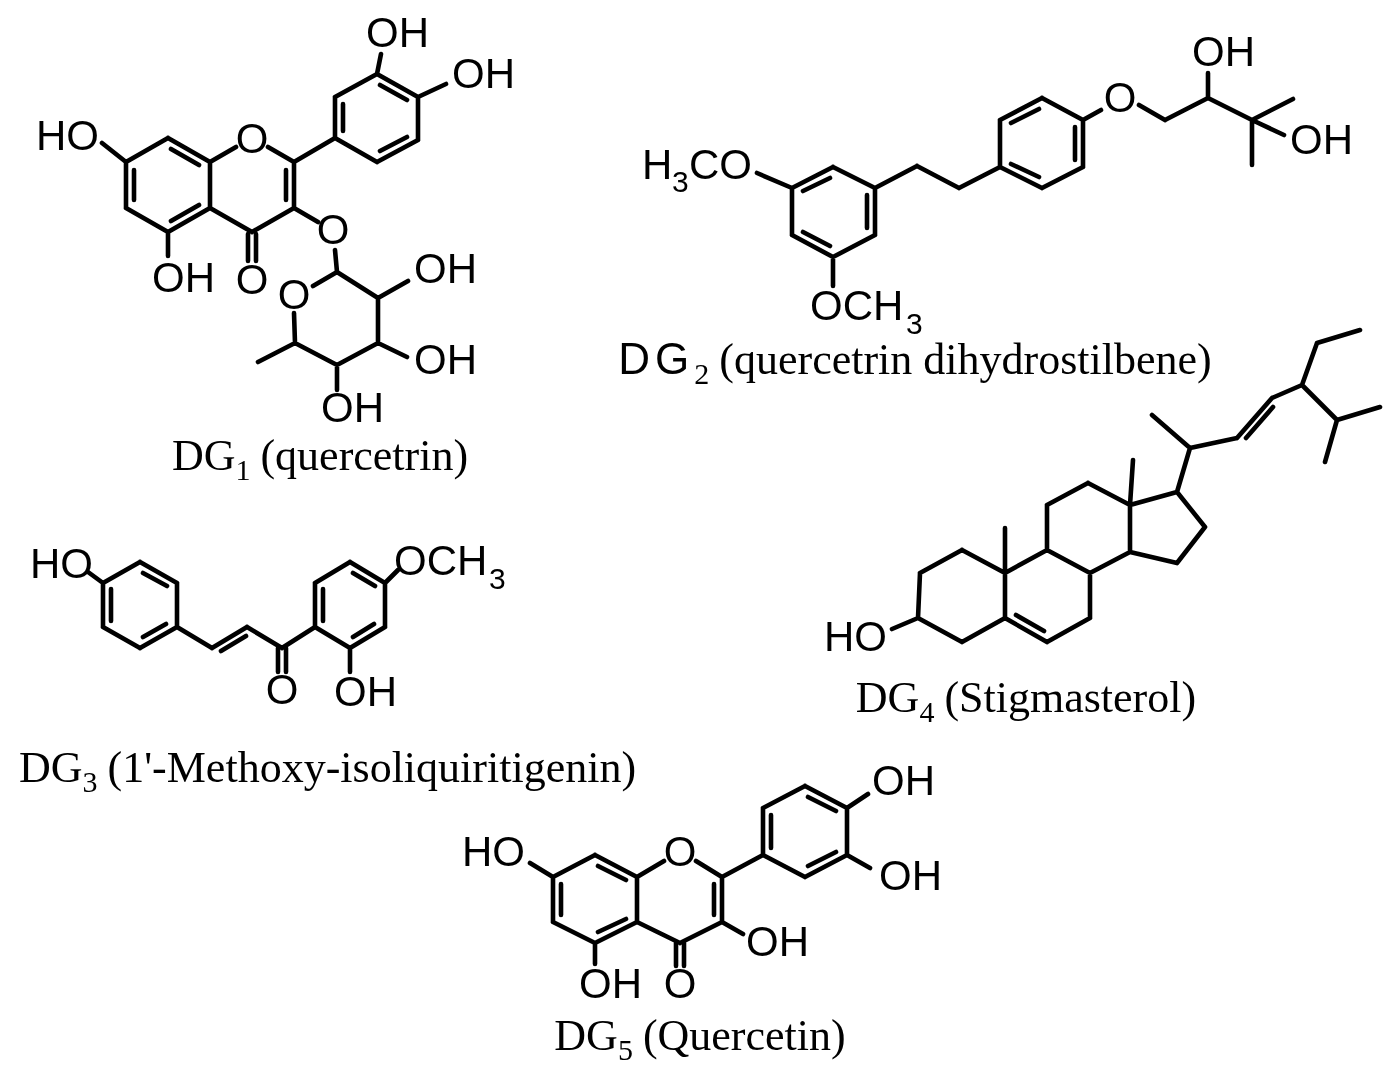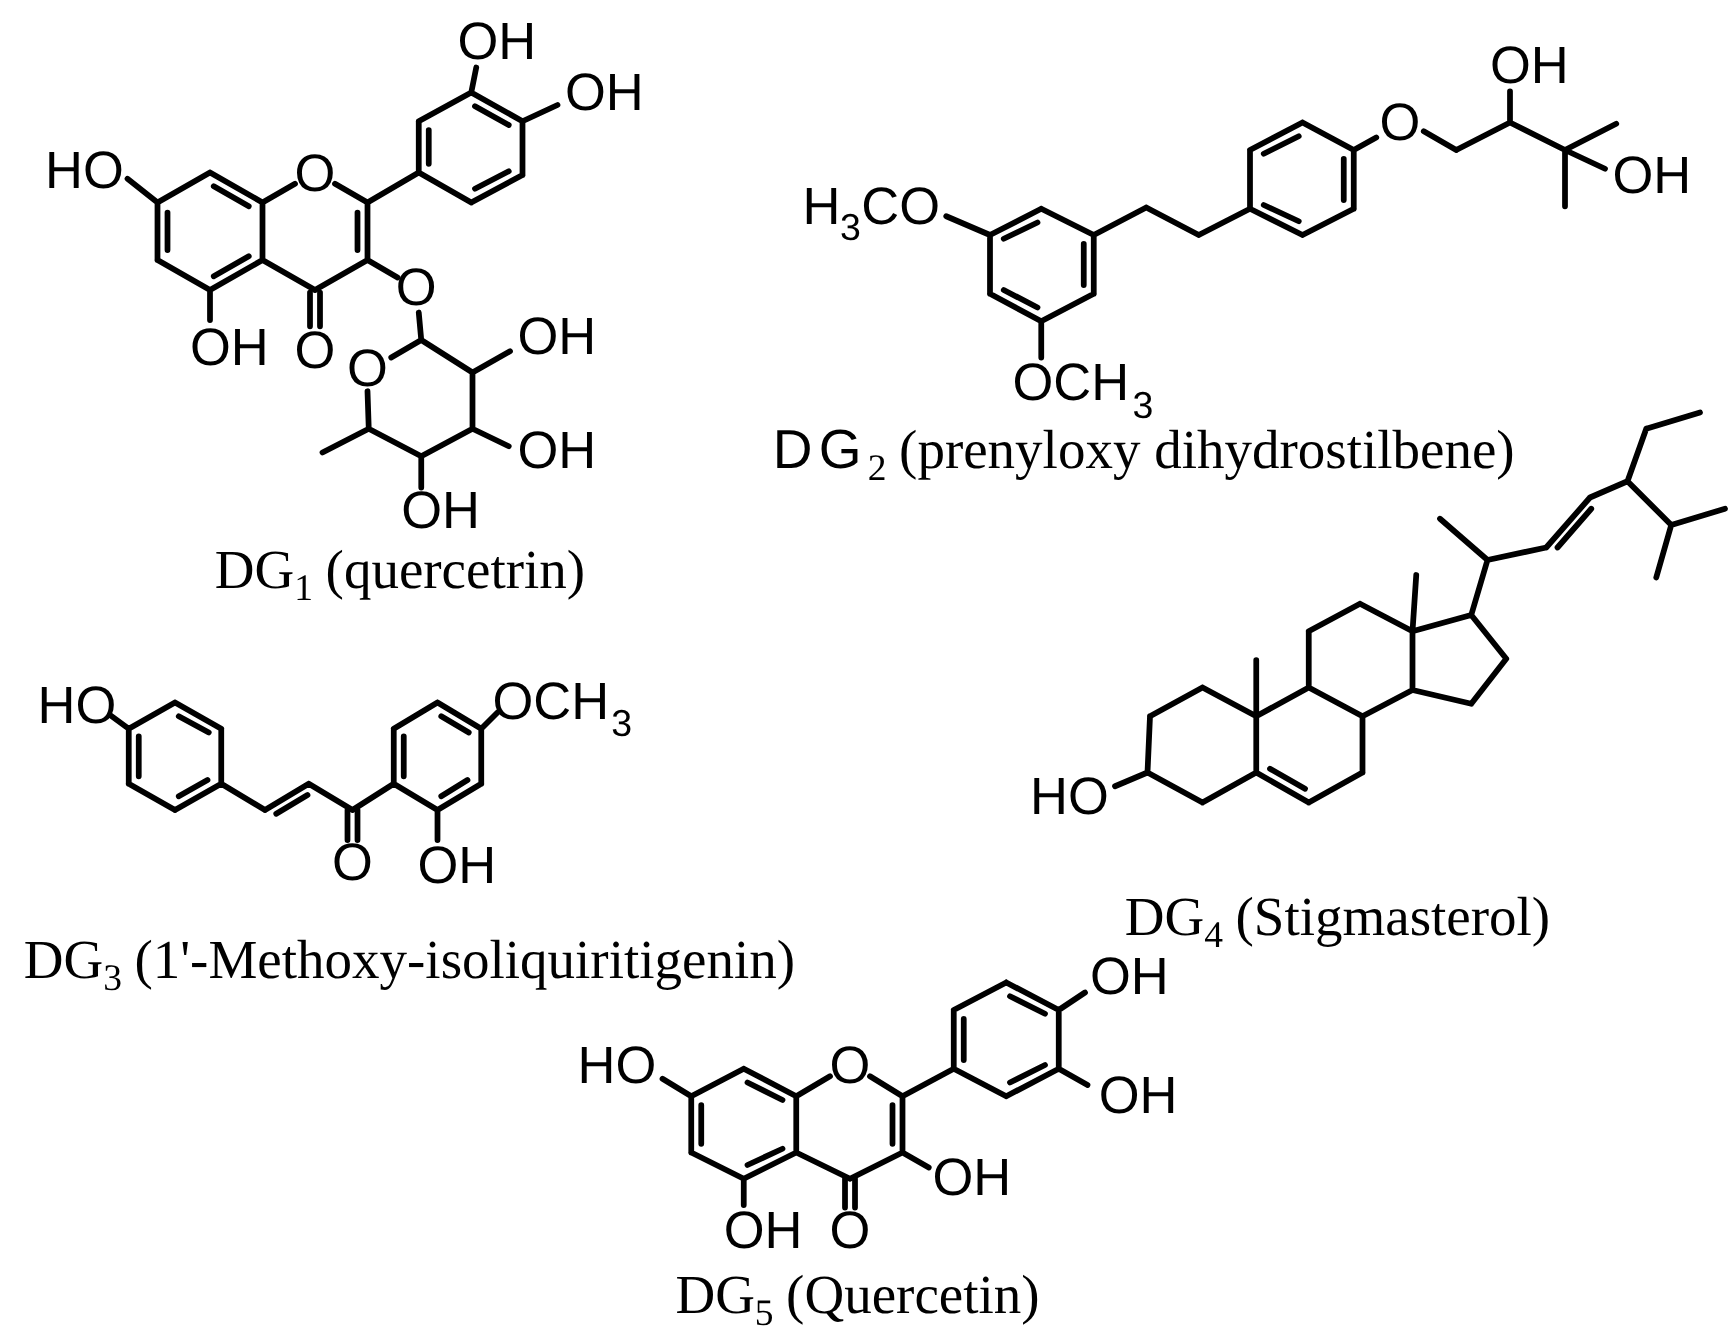--- a/index.html
+++ b/index.html
@@ -178,26 +178,26 @@
     <text class="atom" x="872" y="795">OH</text>
     <text class="atom" x="879" y="890">OH</text>
   </g>
 </svg>
 
 <div class="caption" style="left:100px;top:430px;width:440px;">
   <span class="code">DG</span><sub>1</sub><span class="cname">(quercetrin)</span>
 </div>
 
 <div class="caption sans-code" style="left:590px;top:334px;width:650px;">
-  <span class="code">DG</span><sub>2</sub><span class="cname">(prenyloxy dihydrostilbene)</span>
+  <span class="code">DG</span><sub>2</sub><span class="cname">(quercetrin dihydrostilbene)</span>
 </div>
 
 <div class="caption" style="left:0px;top:742px;width:655px;">
   <span class="code">DG</span><sub>3</sub><span class="cname">(1'-Methoxy-isoliquiritigenin)</span>
 </div>
 
-<div class="caption" style="left:875px;top:672px;width:390px;margin-top:36px;">
+<div class="caption" style="left:831px;top:672px;width:390px;">
   <span class="code">DG</span><sub>4</sub><span class="cname">(Stigmasterol)</span>
 </div>
 
-<div class="caption" style="left:461px;top:1010px;width:450px;">
+<div class="caption" style="left:475px;top:1010px;width:450px;">
   <span class="code">DG</span><sub>5</sub><span class="cname">(Quercetin)</span>
 </div>
 
 </body></html>

